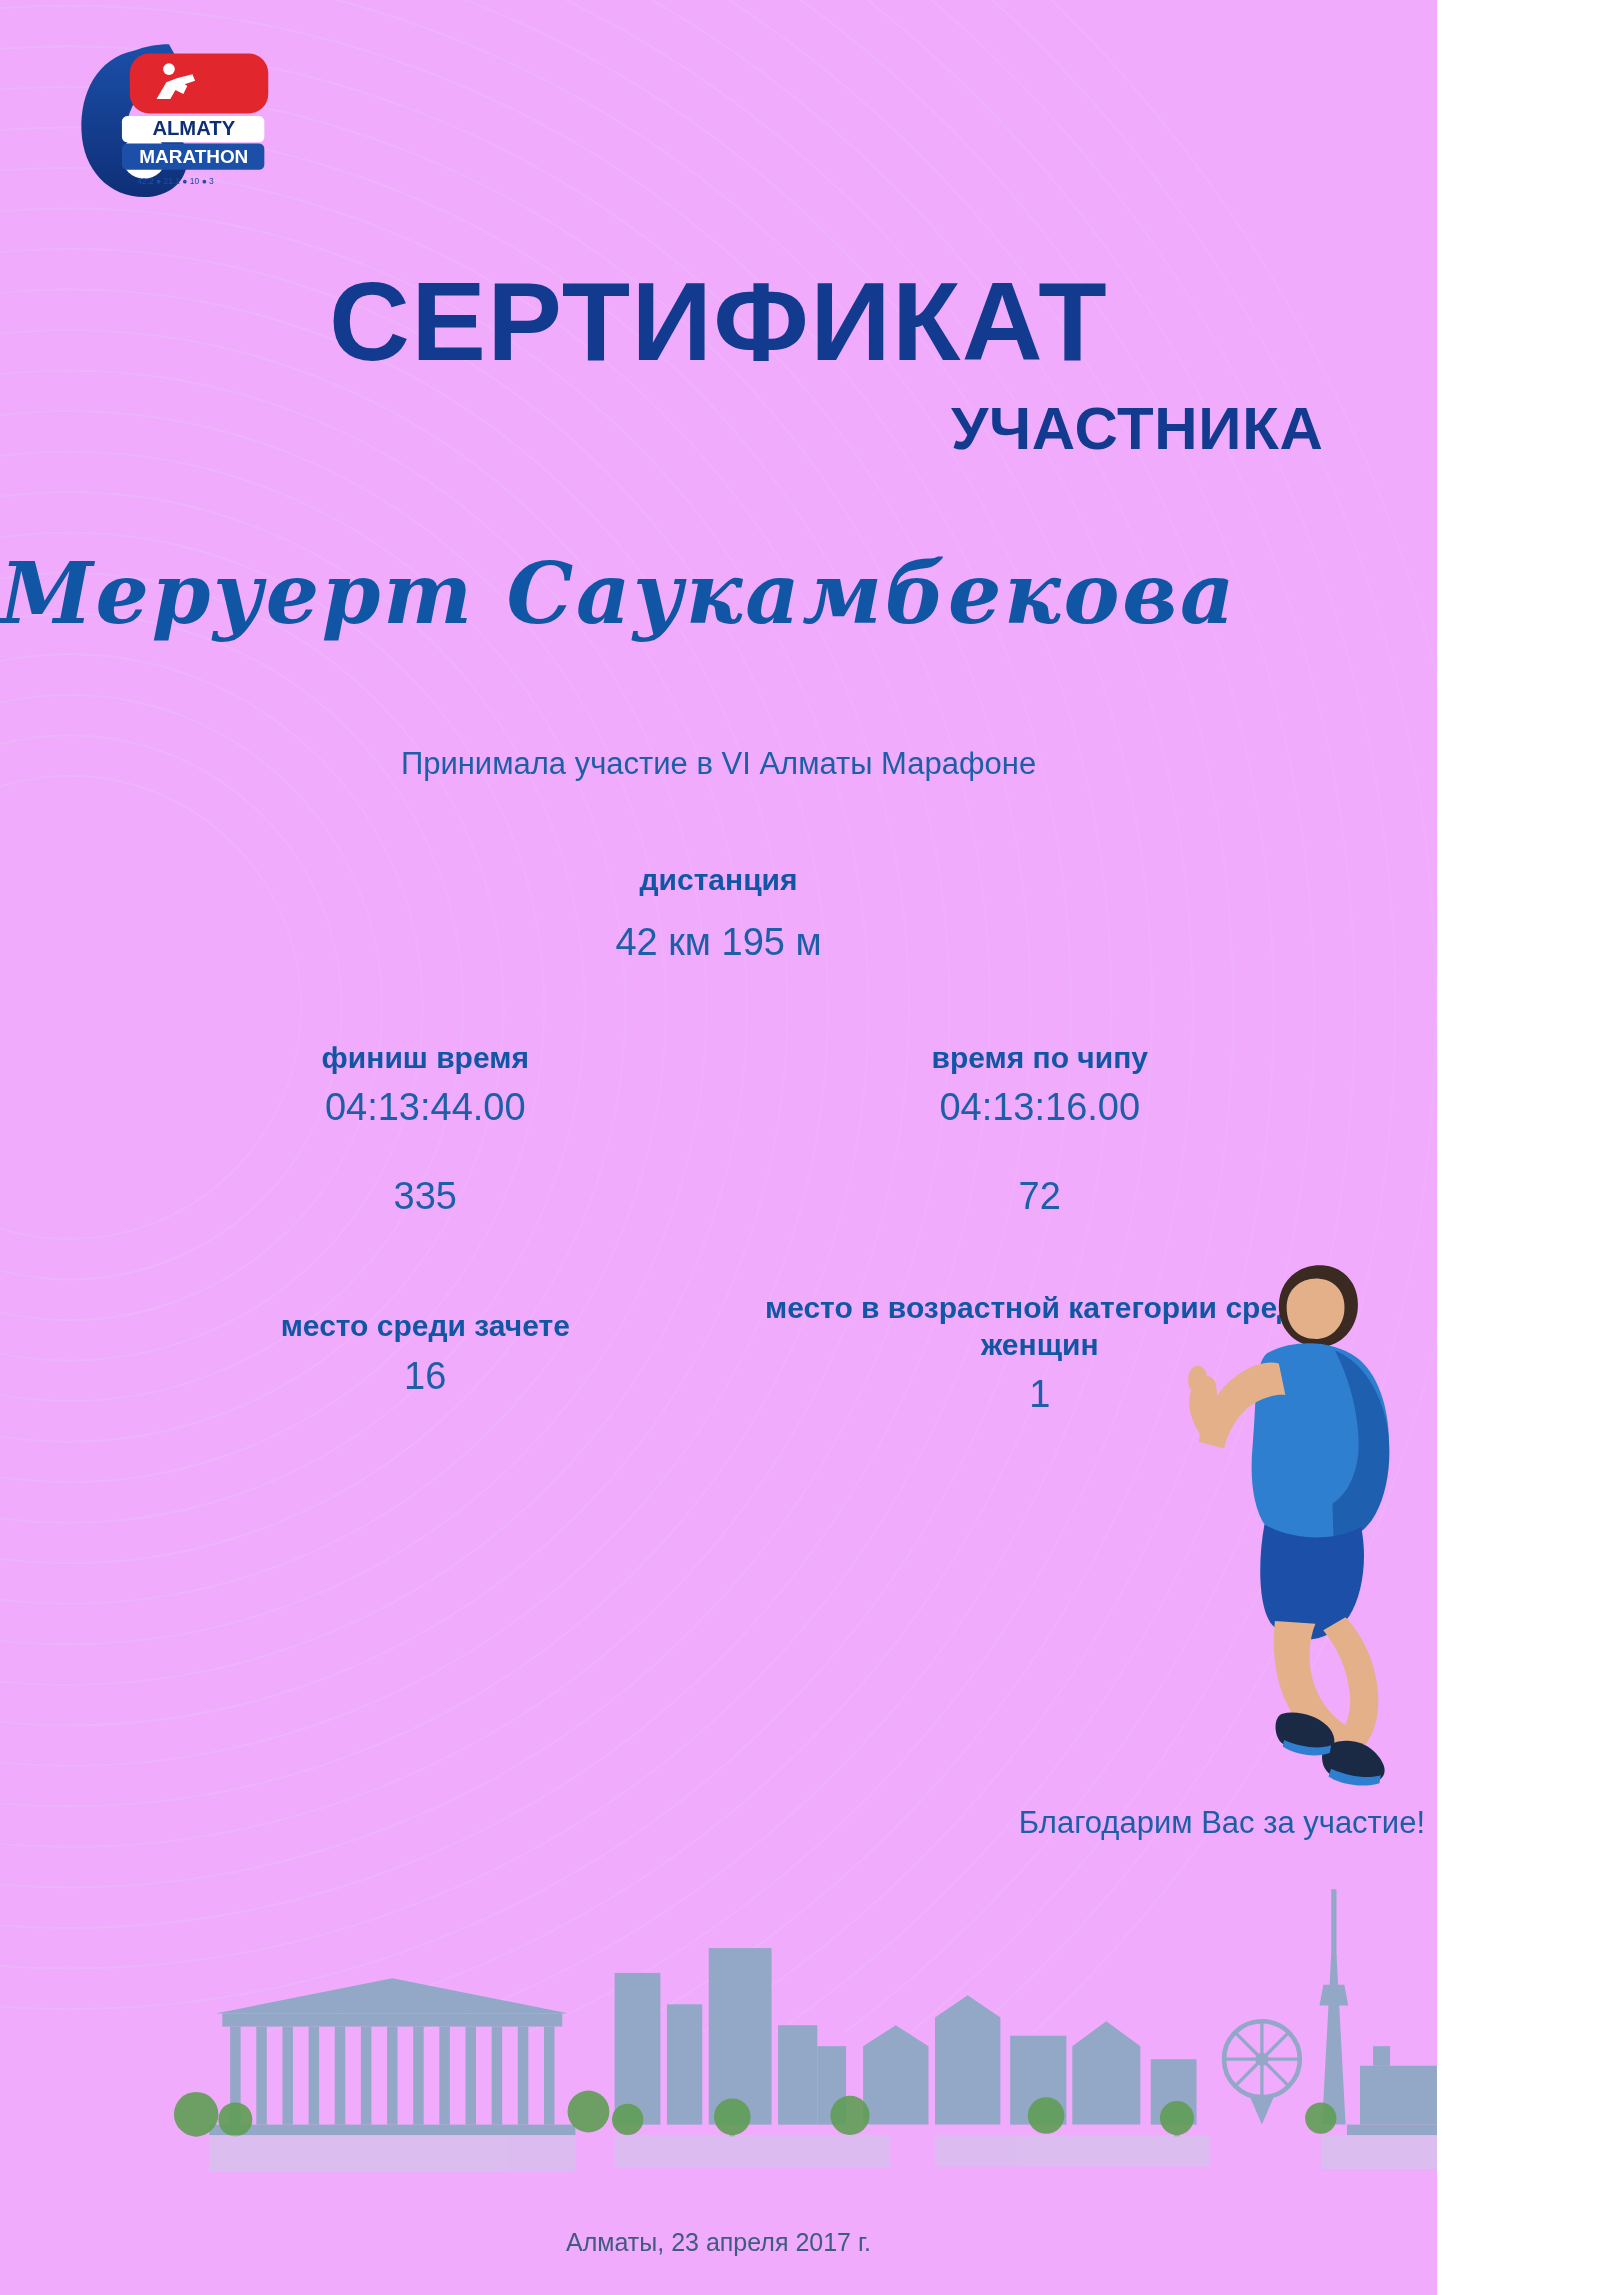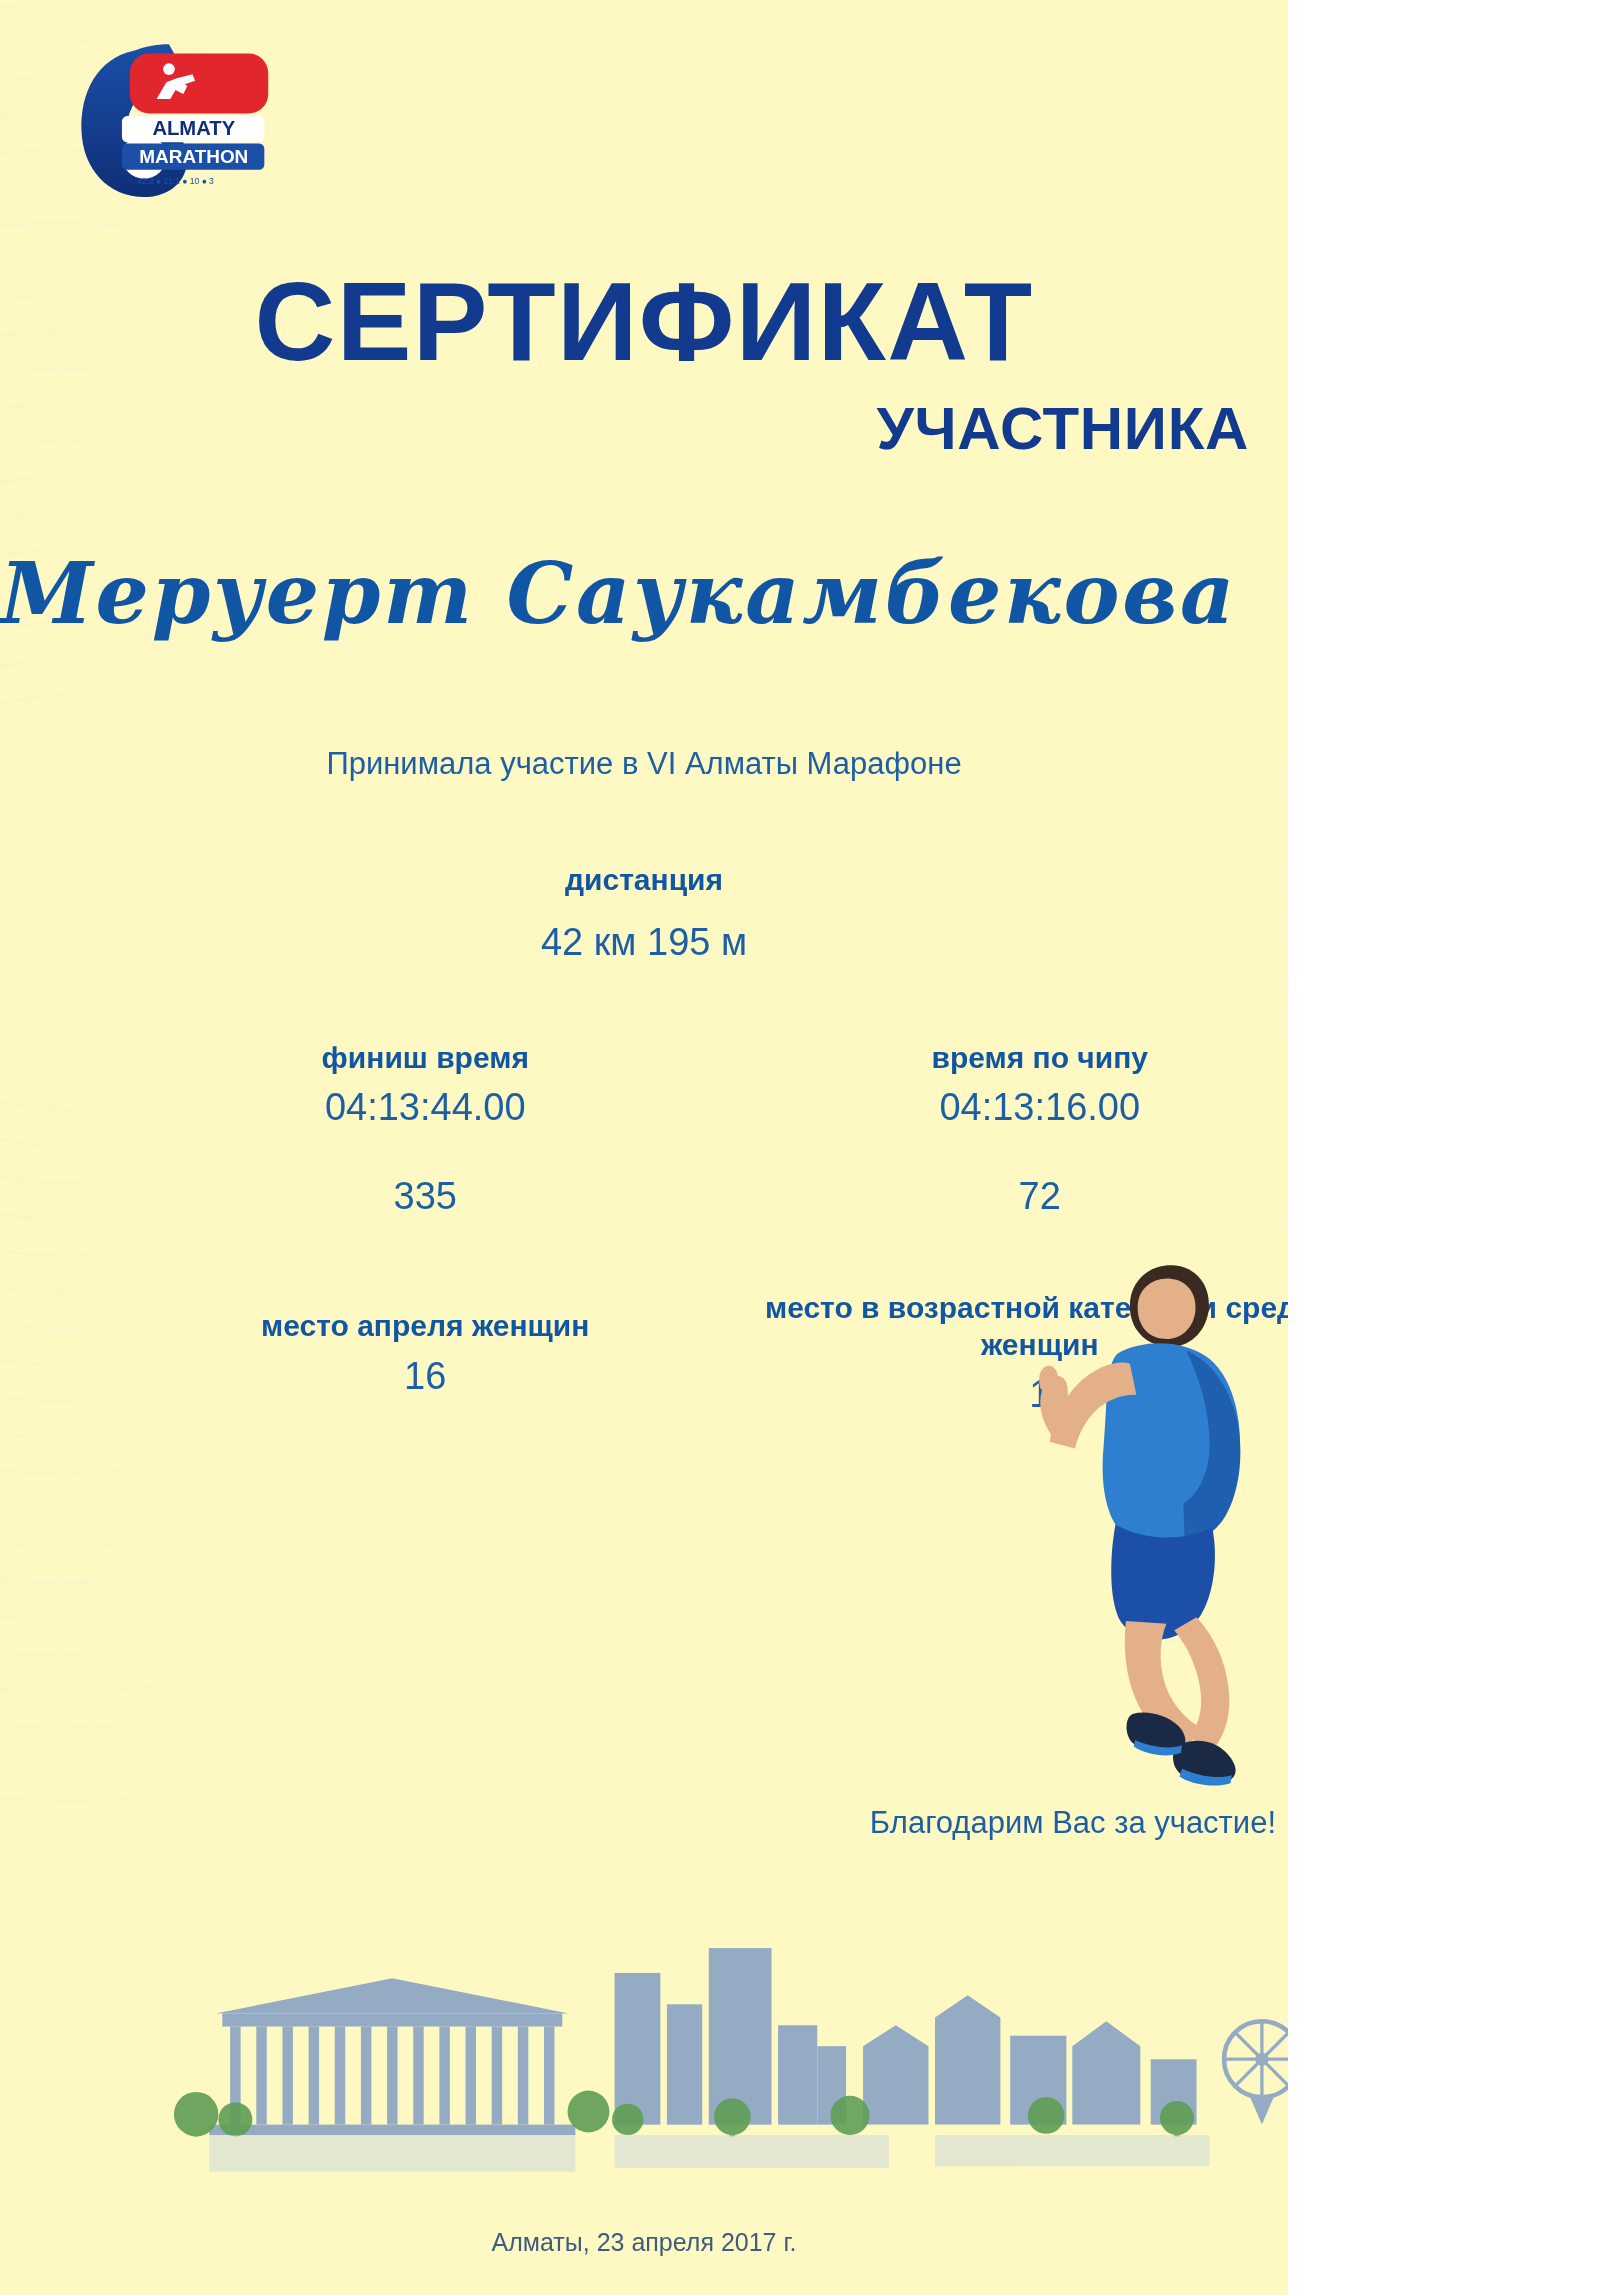--- a/index.html
+++ b/index.html
@@ -5,23 +5,23 @@
   html, body {
     margin: 0;
     padding: 0;
     background: #ffffff;
   }
   body {
     font-family: "Liberation Sans", sans-serif;
   }
   .page {
     position: relative;
-    width: 1288px;
+    width: 1437px;
     height: 2295px;
-    background: #fef9c3;
+    background: #f0abfc;
     overflow: hidden;
   }
   
   .watermark {
     position: absolute;
     inset: 0;
     pointer-events: none;
     opacity: 0.5;
   }
   .logo {
@@ -271,21 +271,21 @@
       <div class="stat-cell">
         <div class="stat-value">335</div>
       </div>
       <div class="stat-cell">
         <div class="stat-value">72</div>
       </div>
     </div>
 
     <div class="stat-row">
       <div class="stat-cell">
-        <div class="stat-label">место апреля женщин</div>
+        <div class="stat-label">место среди зачете</div>
         <div class="stat-value">16</div>
       </div>
       <div class="stat-cell">
         <div class="stat-label">место в возрастной категории среди женщин</div>
         <div class="stat-value">1</div>
       </div>
     </div>
   </div>
 
   <svg class="runner" viewBox="0 0 560 860">

